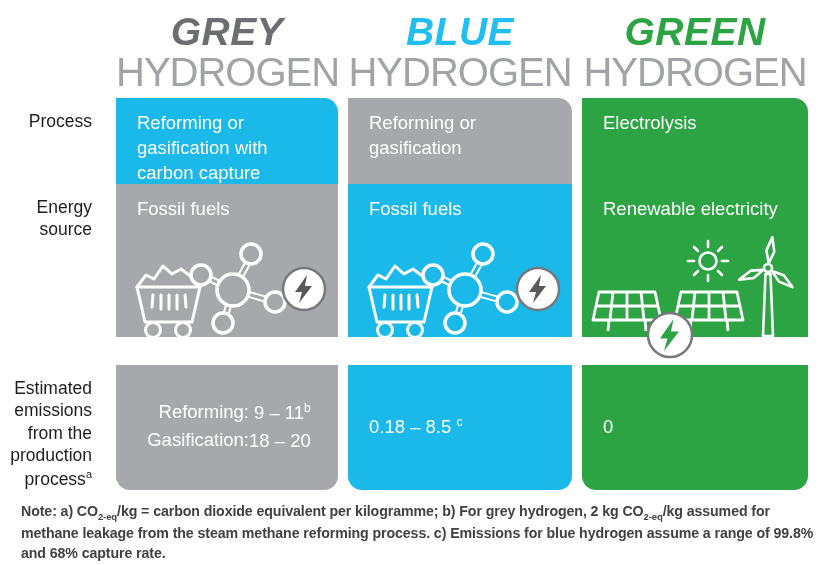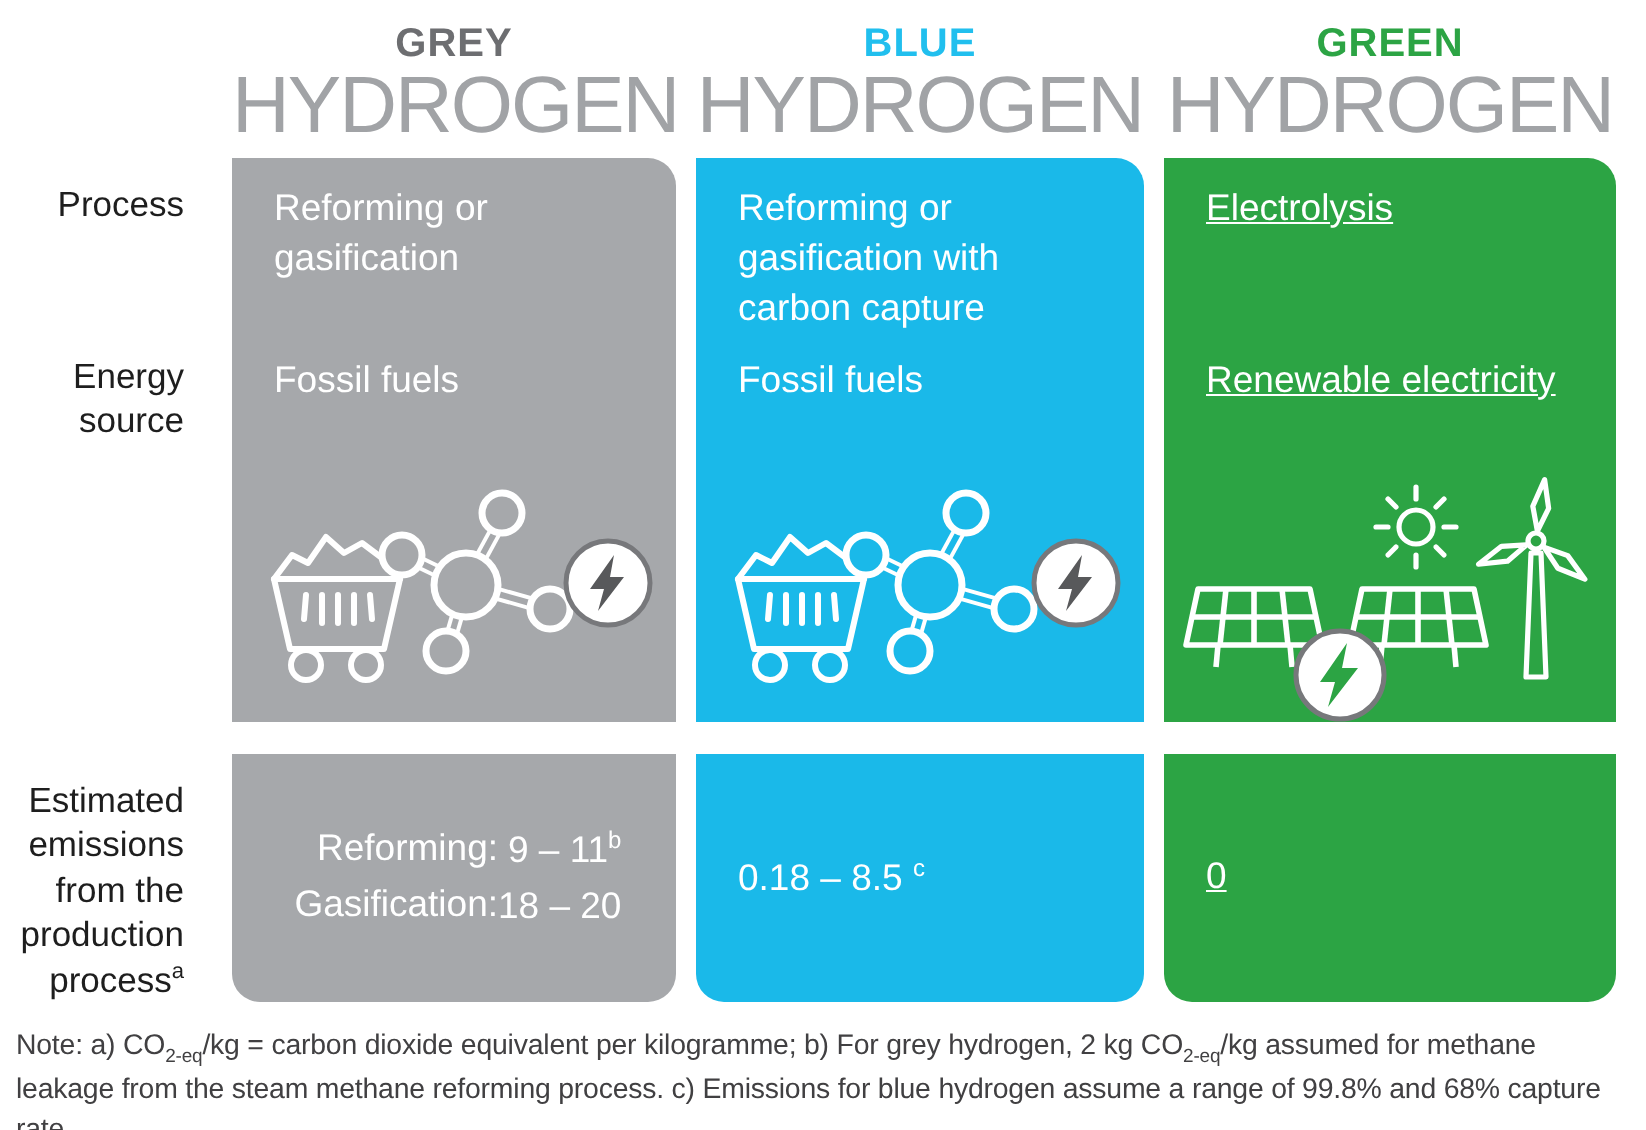--- a/index.html
+++ b/index.html
@@ -14,68 +14,69 @@
   .grid {
     display: grid;
     grid-template-columns: 106px 222px 224px 226px;
     column-gap: 10px;
   }
 
   
   .header-row { margin-bottom: 6px; }
   .hdr { text-align: center; line-height: 1.0; padding-top: 2px; }
   .hdr-word {
-    font-size: 20px; font-weight: 700; letter-spacing: 0.5px;
+    font-size: 39px; font-weight: 700; letter-spacing: 0.5px; font-style: italic;
   }
   .hdr-sub {
     font-size: 40px; font-weight: 400; letter-spacing: -1px;
     color: var(--hydrogen_grey); margin-top: 1px;
   }
   .c-grey  { color: var(--grey_dark); }
   .c-blue  { color: var(--blue_bright); }
   .c-green { color: var(--green); }
 
   
   .row1 { height: 78px;  margin-bottom: 8px; }
-  .row2 { height: 196px; margin-bottom: 16px; }
+  .row2 { height: 153px; margin-bottom: 28px; }
   .row3 { height: 110px; }
 
   .rowlabel {
     text-align: right; color: var(--label_text);
     font-size: 17.5px; line-height: 1.28; padding: 12px 14px 0 0;
   }
   .rowlabel sup { font-size: 11px; }
 
   .cell {
     position: relative; color: #ffffff;
     font-size: 18.5px; line-height: 1.35;
     padding: 13px 16px 0 21px;
   }
   .bg-grey  { background: var(--grey);  --cell: var(--grey); }
   .bg-blue  { background: var(--blue);  --cell: var(--blue); }
-  .bg-green { background: var(--green); text-decoration: underline; --cell: var(--green); }
+  .bg-green { background: var(--green); --cell: var(--green); }
   .row1 .cell { border-radius: 0 14px 0 0; }
   .row3 .cell { border-radius: 0 0 14px 14px; display: flex; align-items: center; padding-top: 0; }
 
   .cell-head { position: relative; z-index: 2; }
 
   .icon-svg { position: absolute; left: 0; top: 0; width: 100%; height: 100%; overflow: visible; z-index: 1; }
 
   
   .emis-grid {
     display: grid; grid-template-columns: 112px auto; row-gap: 2px; text-align: right;
   }
   .emis-grid sup, .cell sup { font-size: 12px; }
 
   
   .note {
-    margin: 26px 6px 0 8px;
+    margin: 26px 6px 0 21px;
     color: var(--note_text);
     font-size: 14.2px; line-height: 1.42;
     letter-spacing: -0.1px;
+    font-weight: bold;
   }
   .note sub { font-size: 9.5px; }
 </style>
 </head>
 <body>
 
 <div class="wrap">
 
   <div class="grid header-row">
     <div></div>
@@ -88,22 +89,22 @@
       <div class="hdr-sub">HYDROGEN</div>
     </div>
     <div class="hdr">
       <div class="hdr-word c-green">GREEN</div>
       <div class="hdr-sub">HYDROGEN</div>
     </div>
   </div>
 
   <div class="grid row1">
     <div class="rowlabel"><span>Process</span></div>
+    <div class="cell bg-blue"><span class="cell-head">Reforming or gasification with carbon capture</span></div>
     <div class="cell bg-grey"><span class="cell-head">Reforming or gasification</span></div>
-    <div class="cell bg-blue"><span class="cell-head">Reforming or gasification with carbon capture</span></div>
     <div class="cell bg-green"><span class="cell-head">Electrolysis</span></div>
   </div>
 
   <div class="grid row2">
     <div class="rowlabel"><span>Energy source</span></div>
 
     <div class="cell bg-grey">
       <span class="cell-head">Fossil fuels</span>
       <svg class="icon-svg" viewBox="0 0 222 153">
         <g fill="none" stroke="#ffffff" stroke-width="3" stroke-linejoin="round" stroke-linecap="round">

